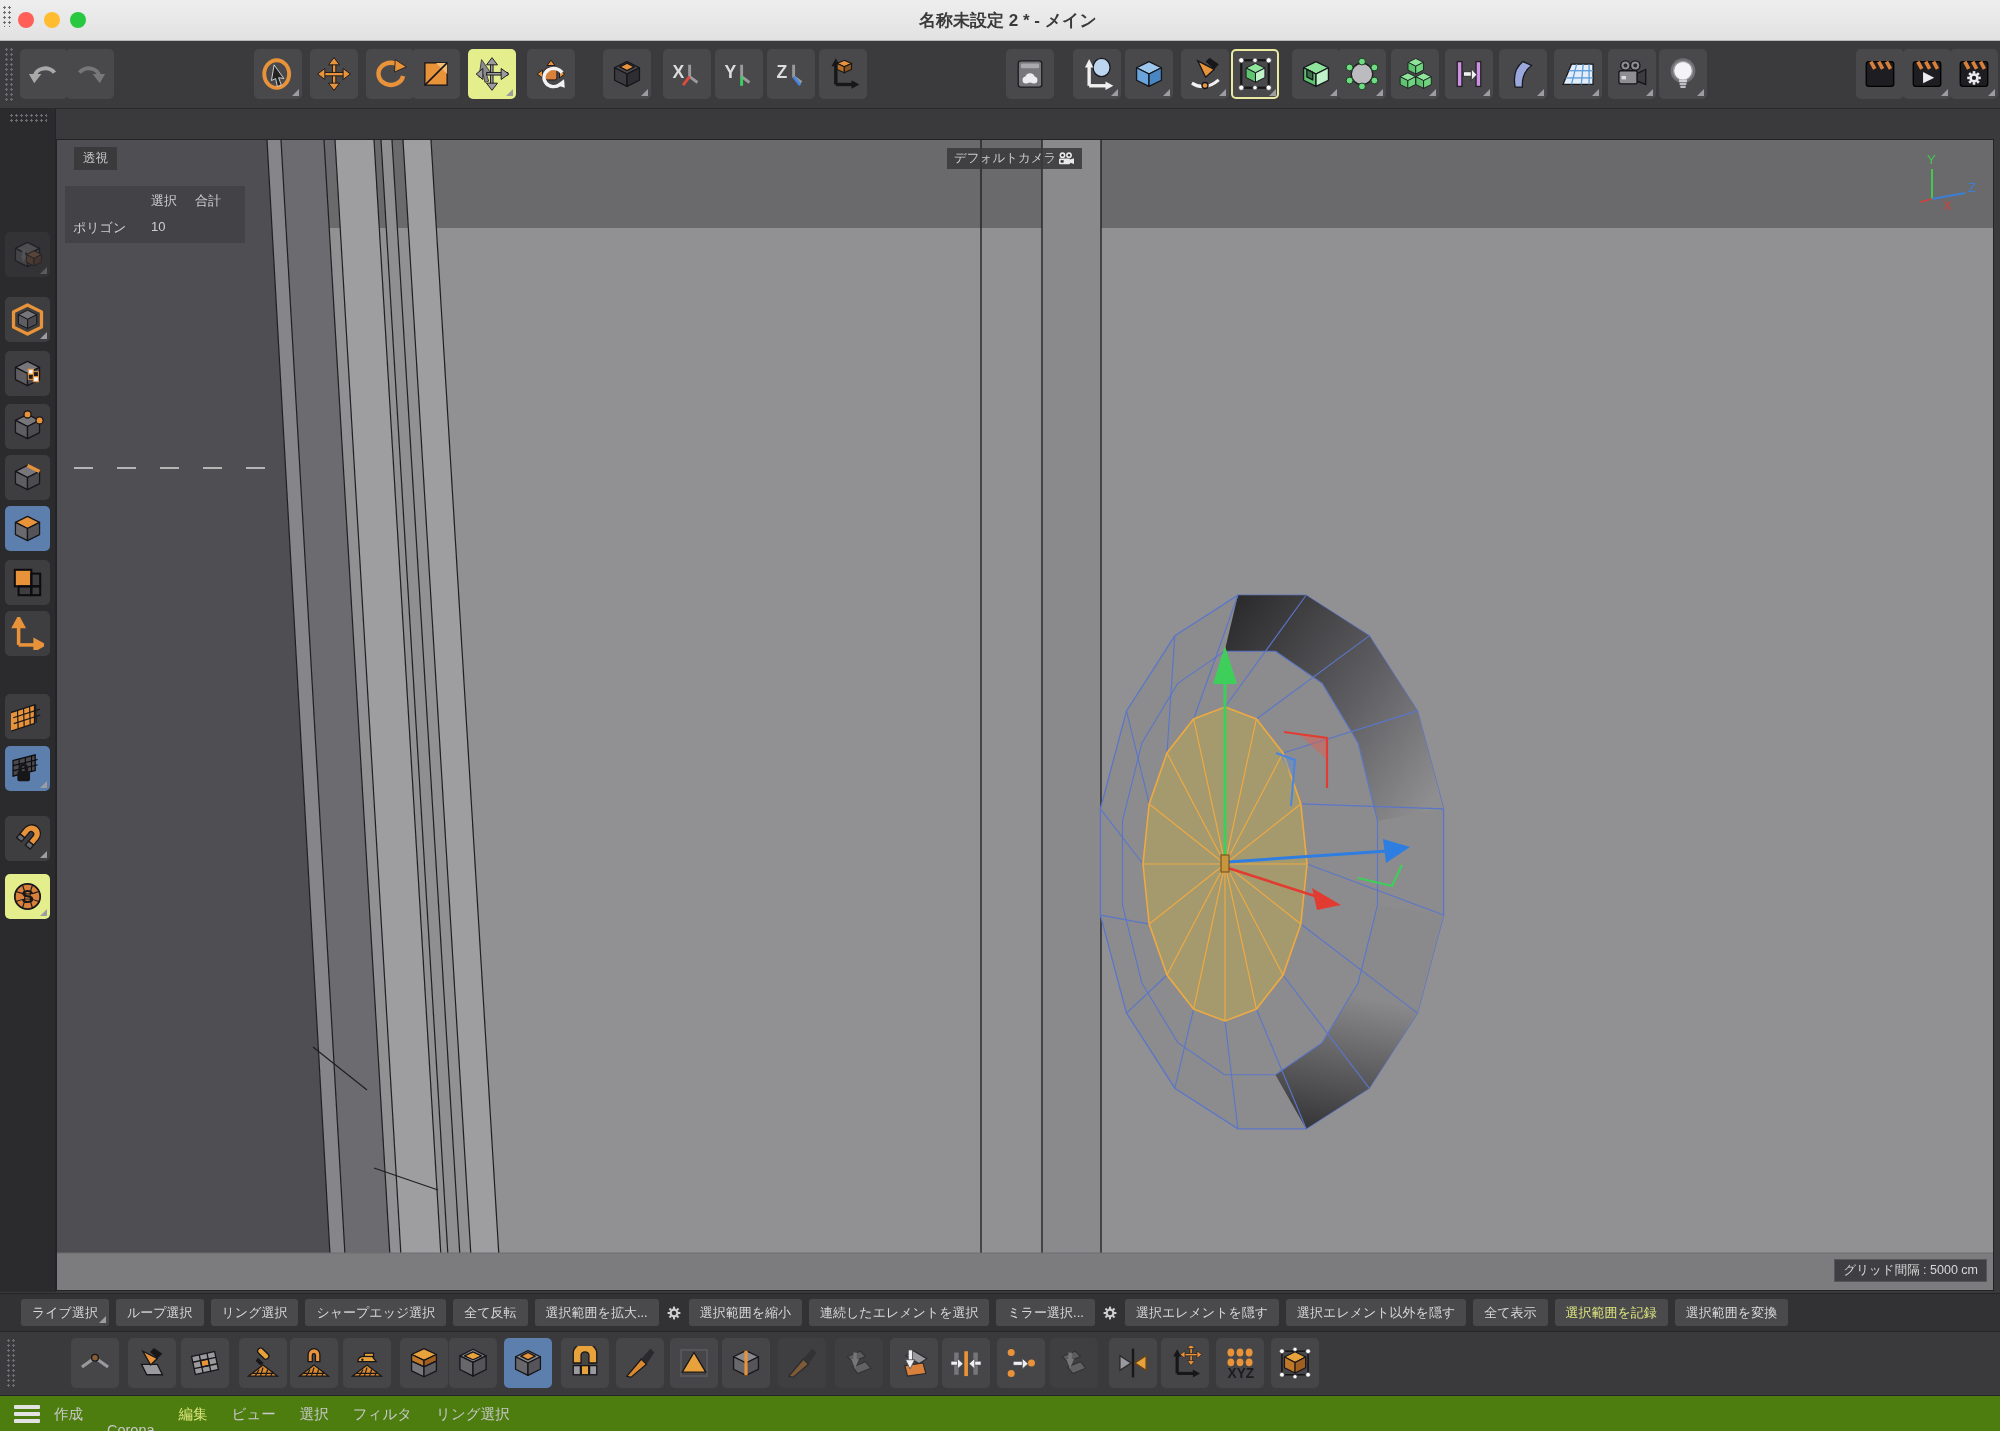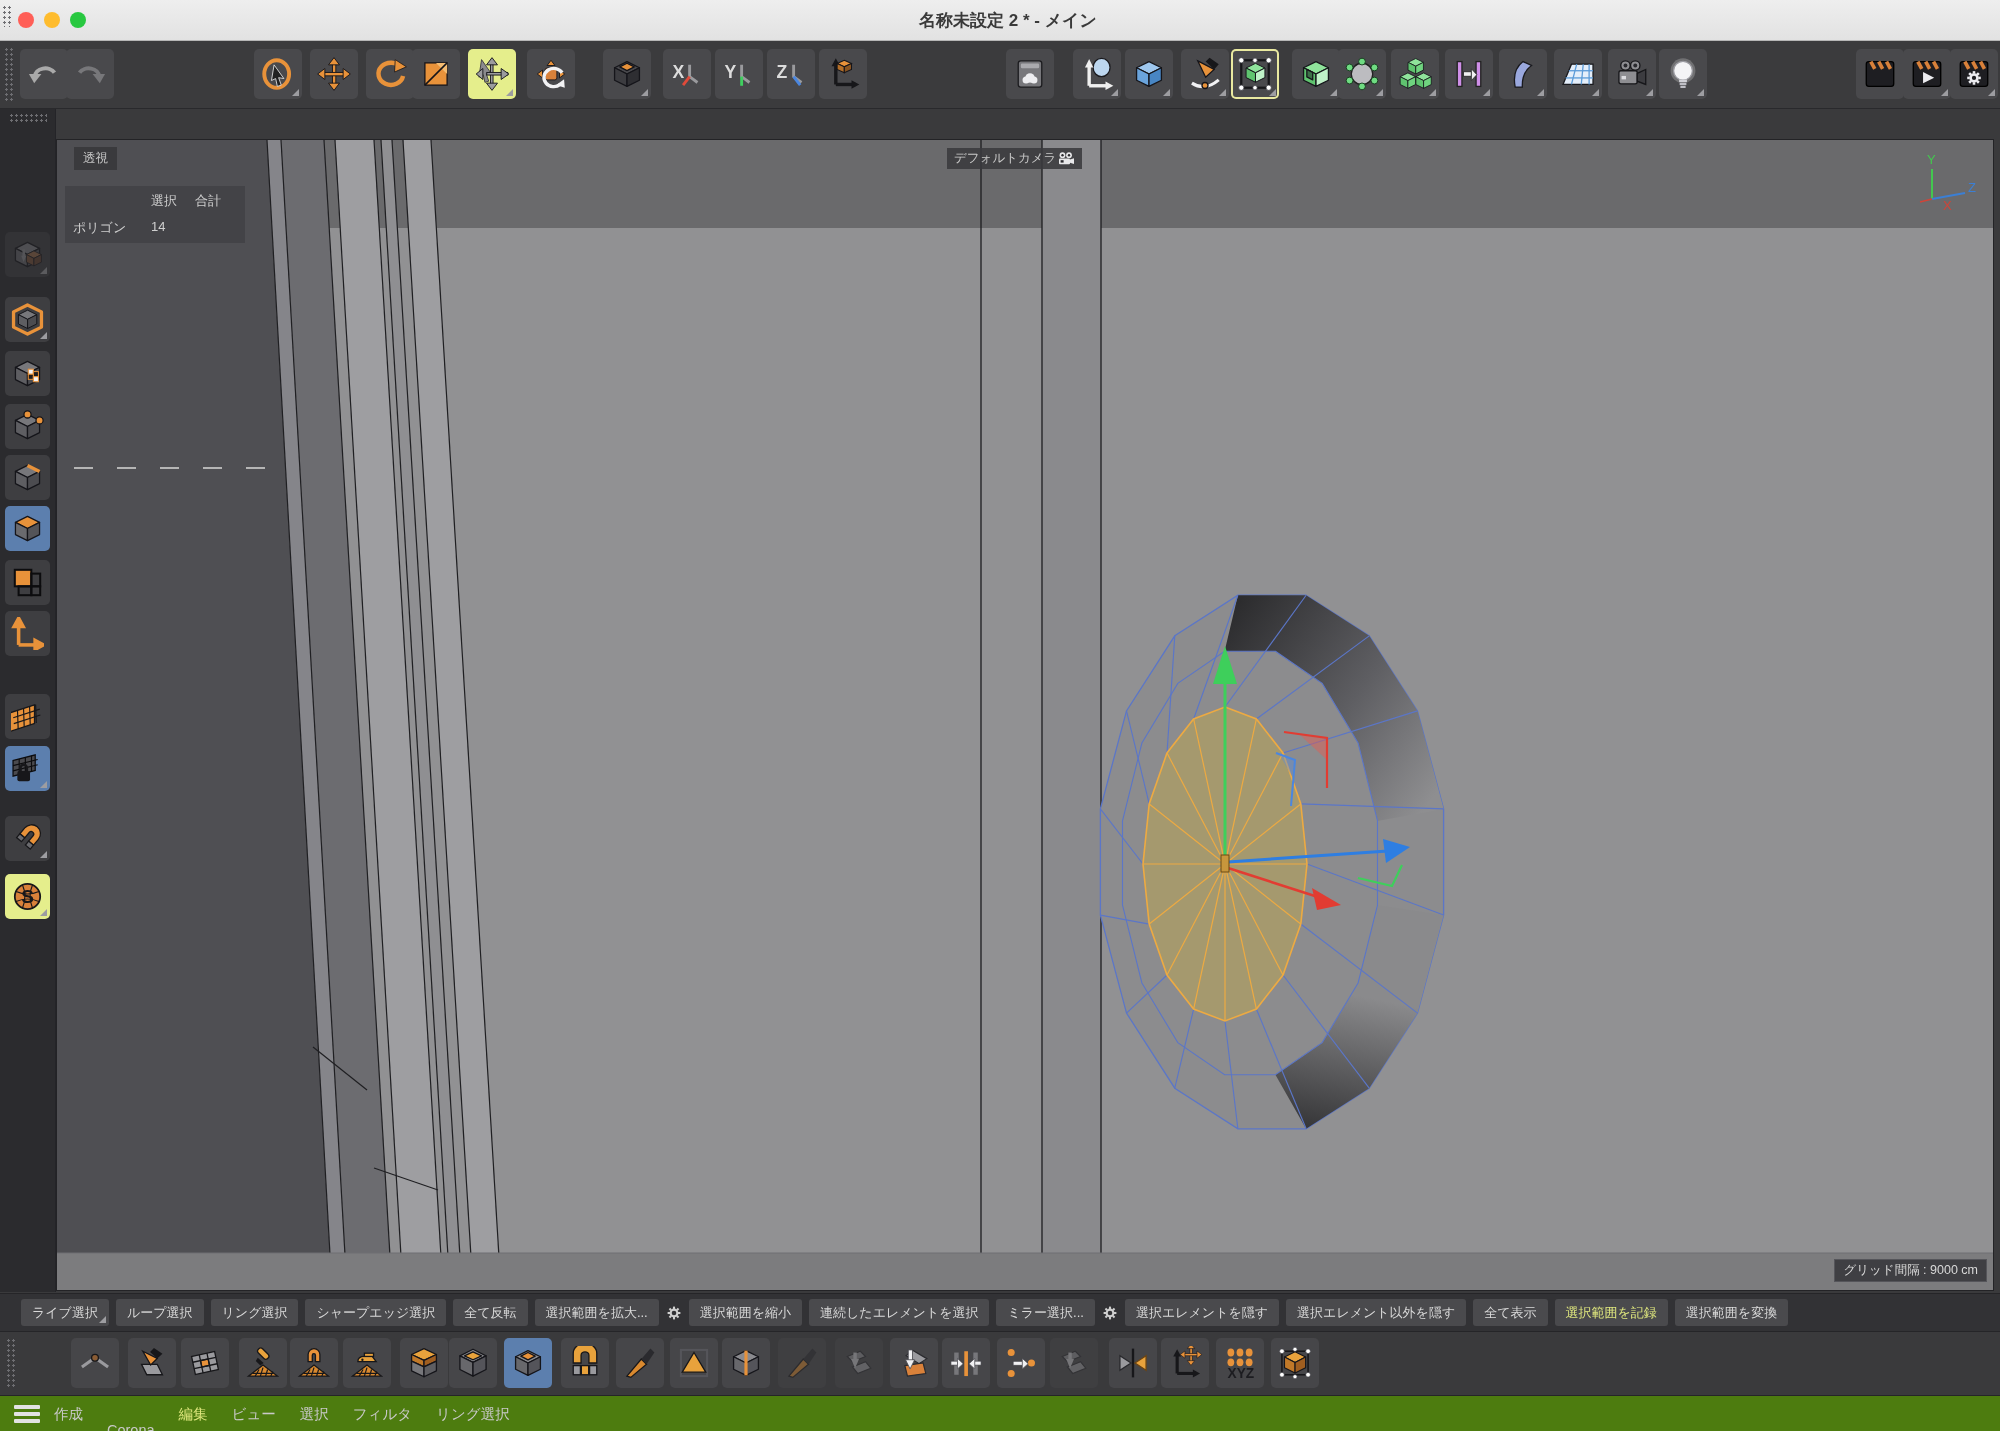--- a/index.html
+++ b/index.html
@@ -669,21 +669,21 @@
 <polyline points="1276,753 1295,760 1291,806" fill="none" stroke="#4a86e0" stroke-width="2"></polyline>
 <polyline points="1358,878 1392,886 1402,865" fill="none" stroke="#3ecf5b" stroke-width="2.2"></polyline>
 <rect x="1221" y="855" width="8" height="17" fill="#c8963c" stroke="#6a4a14" stroke-width="1"></rect>
       </svg>
     <div class="vp-label">透視</div>
     <div class="selinfo">
       <span></span>
       <span class="r">選択</span>
       <span class="r">合計</span>
       <span>ポリゴン</span>
-      <span class="r">14</span>
+      <span class="r">10</span>
       <span></span>
     </div>
     <div class="camlabel">
       <span>デフォルトカメラ</span>
       <svg width="17" height="13" viewBox="0 0 17 13">
         <circle cx="4.5" cy="3.2" r="2.9" fill="#e8e8ea"></circle>
           <circle cx="11" cy="3.2" r="2.9" fill="#e8e8ea"></circle>
         <circle cx="4.5" cy="3.2" r="1.2" fill="#2a2a2e"></circle>
           <circle cx="11" cy="3.2" r="1.2" fill="#2a2a2e"></circle>
         <rect x="1" y="6.6" width="11" height="5.6" rx="1" fill="#e8e8ea"></rect>
@@ -692,21 +692,21 @@
       </svg>
     </div>
     <svg class="axis-ind" width="72" height="64" viewBox="0 0 72 64">
       <text x="14" y="14" font-size="13" fill="#43c74f">Y</text>
       <line x1="19" y1="19" x2="19" y2="49" stroke="#43c74f" stroke-width="2"></line>
       <line x1="19" y1="49" x2="52" y2="43" stroke="#3b7fd4" stroke-width="2"></line>
       <text x="55" y="42" font-size="13" fill="#3b7fd4">Z</text>
       <line x1="19" y1="49" x2="7" y2="52" stroke="#d04438" stroke-width="1.6"></line>
       <text x="30" y="60" font-size="13" fill="#d04438">X</text>
     </svg>
-    <div class="gridlabel">グリッド間隔 : 9000 cm</div>
+    <div class="gridlabel">グリッド間隔 : 5000 cm</div>
   </div>
 
   <div class="row toolbar-bottom" id="bottom-toolbar">
     <div class="grip" style="left:6px;top:6px;width:11px;height:50px;"></div>
   <div class="bbtn" style="left: 71px;">
         <svg viewBox="0 0 26 26" width="34" height="34">
           <polyline points="3,16 13,9 23,16" fill="none" stroke="#9a9a9e" stroke-width="2.4"></polyline>
           <circle cx="13" cy="9" r="2.6" fill="#8a5c34" stroke="#17171a"></circle>
         </svg>
       </div>

